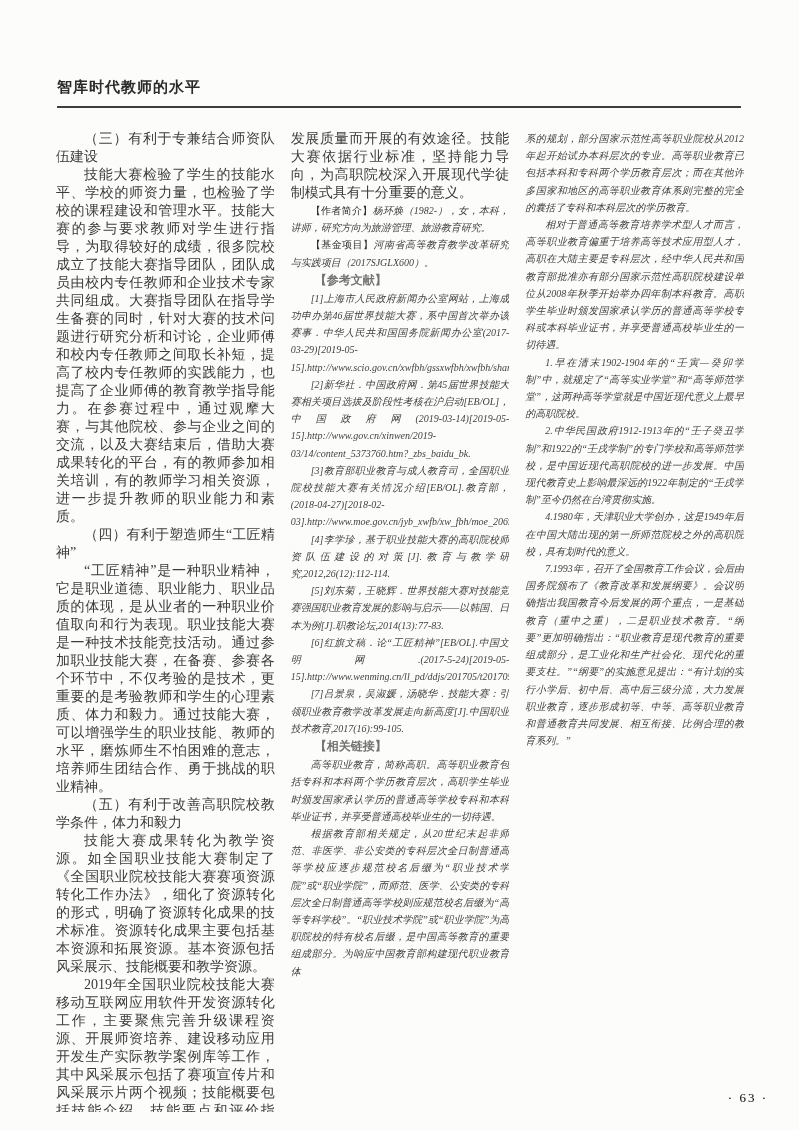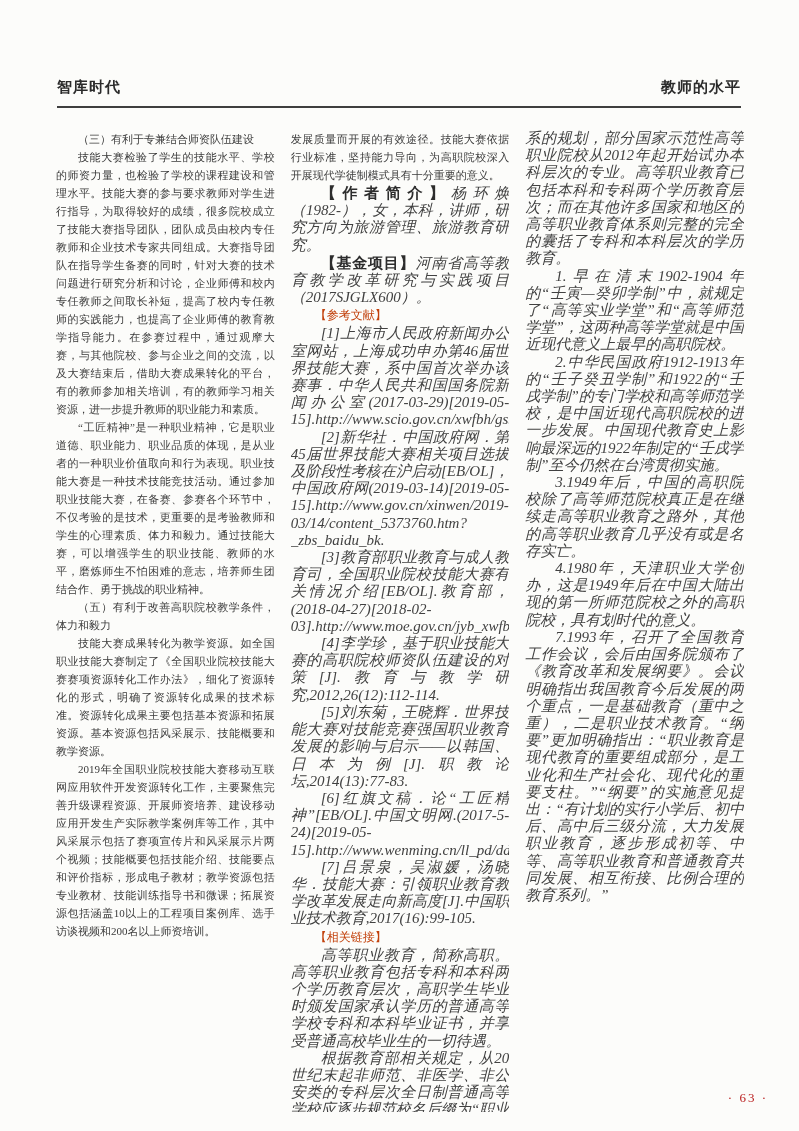--- a/index.html
+++ b/index.html
@@ -7,73 +7,74 @@
     position:relative;
     width:799px; height:1131px;
     margin:0 auto;
     background:#fcfcfa;
     font-family:"Liberation Serif", serif;
     color:#3b3b3b;
     overflow:hidden;
   }
   .page-header {
     position:absolute; left:57px; right:58px; top:78px;
-    display:flex; justify-content:space-between; align-items:flex-end;
+    display:flex; align-items:flex-end;
     font-family:"Liberation Sans", sans-serif;
     font-weight:bold; font-size:15px; letter-spacing:1px; color:#2b2b2b;
   }
   .header-rule {
     position:absolute; left:57px; right:58px; top:106px;
     height:2px; background:#3e3e3e;
   }
   .columns {
     position:absolute; left:56px; top:130px; width:688px; height:982px;
     display:flex; gap:16px;
   }
   .col { flex:1; overflow:hidden; text-align:justify; }
   p.blk { margin:0; padding:0; }
   .heading, .body, .body-noindent {
-    font-size:11px; line-height:18px; text-indent:2em; color:#3b3b3b;
+    font-size:14px; line-height:18px; text-indent:2em; color:#3b3b3b;
   }
   .body-noindent { text-indent:0; }
   .kai, .kai-noindent, .ref {
-    font-style:italic; font-size:15px; line-height:17.2px;
+    font-style:italic; font-size:10px; line-height:17.2px;
     text-indent:2em; color:#414141;
   }
   .kai-noindent { text-indent:0; }
   .section-label {
     font-family:"Liberation Sans", sans-serif;
-    font-weight:normal; font-style:normal;
-    font-size:12px; line-height:19px; text-indent:2em; color:#c2410c;
+    font-weight:bold; font-style:normal;
+    font-size:12px; line-height:19px; text-indent:2em; color:#737373;
   }
   .blabel {
     font-family:"Liberation Sans", sans-serif;
-    font-weight:bold; font-style:normal; color:#2d2d2d;
+    font-weight:normal; font-style:normal; color:#2d2d2d;
   }
   .page-footer {
     position:absolute; right:31px; bottom:25px;
-    font-size:13px; letter-spacing:2px; color:#b91c1c;
+    font-size:13px; letter-spacing:2px; color:#000000;
   }
 </style>
 </head>
 <body>
 
 <div class="page">
 
   <header class="page-header">
     <span>智库时代</span>
     <span>教师的水平</span>
   </header>
 
   <div class="header-rule"></div>
 
   <main class="columns">
     <div class="col" id="col-0">
         <p class="blk heading">（三）有利于专兼结合师资队伍建设</p>
         <p class="blk body">技能大赛检验了学生的技能水平、学校的师资力量，也检验了学校的课程建设和管理水平。技能大赛的参与要求教师对学生进行指导，为取得较好的成绩，很多院校成立了技能大赛指导团队，团队成员由校内专任教师和企业技术专家共同组成。大赛指导团队在指导学生备赛的同时，针对大赛的技术问题进行研究分析和讨论，企业师傅和校内专任教师之间取长补短，提高了校内专任教师的实践能力，也提高了企业师傅的教育教学指导能力。在参赛过程中，通过观摩大赛，与其他院校、参与企业之间的交流，以及大赛结束后，借助大赛成果转化的平台，有的教师参加相关培训，有的教师学习相关资源，进一步提升教师的职业能力和素质。</p>
+        <p class="blk heading">（四）有利于塑造师生“工匠精神”</p>
         <p class="blk body">“工匠精神”是一种职业精神，它是职业道德、职业能力、职业品质的体现，是从业者的一种职业价值取向和行为表现。职业技能大赛是一种技术技能竞技活动。通过参加职业技能大赛，在备赛、参赛各个环节中，不仅考验的是技术，更重要的是考验教师和学生的心理素质、体力和毅力。通过技能大赛，可以增强学生的职业技能、教师的水平，磨炼师生不怕困难的意志，培养师生团结合作、勇于挑战的职业精神。</p>
         <p class="blk heading">（五）有利于改善高职院校教学条件，体力和毅力</p>
         <p class="blk body">技能大赛成果转化为教学资源。如全国职业技能大赛制定了《全国职业院校技能大赛赛项资源转化工作办法》，细化了资源转化的形式，明确了资源转化成果的技术标准。资源转化成果主要包括基本资源和拓展资源。基本资源包括风采展示、技能概要和教学资源。</p>
         <p class="blk body">2019年全国职业院校技能大赛移动互联网应用软件开发资源转化工作，主要聚焦完善升级课程资源、开展师资培养、建设移动应用开发生产实际教学案例库等工作，其中风采展示包括了赛项宣传片和风采展示片两个视频；技能概要包括技能介绍、技能要点和评价指标，形成电子教材；教学资源包括专业教材、技能训练指导书和微课；拓展资源包括涵盖10以上的工程项目案例库、选手访谈视频和200名以上师资培训。</p>
       </div>
     <div class="col" id="col-1">
         <p class="blk body-noindent">发展质量而开展的有效途径。技能大赛依据行业标准，坚持能力导向，为高职院校深入开展现代学徒制模式具有十分重要的意义。</p>
         <p class="blk kai"><span class="blabel">【作者简介】</span>杨环焕（1982-），女，本科，讲师，研究方向为旅游管理、旅游教育研究。</p>
         <p class="blk kai"><span class="blabel">【基金项目】</span>河南省高等教育教学改革研究与实践项目（2017SJGLX600）。</p>
         <p class="blk section-label">【参考文献】</p>
@@ -83,23 +84,23 @@
         <p class="blk ref">[4]李学珍，基于职业技能大赛的高职院校师资队伍建设的对策[J].教育与教学研究,2012,26(12):112-114.</p>
         <p class="blk ref">[5]刘东菊，王晓辉．世界技能大赛对技能竞赛强国职业教育发展的影响与启示——以韩国、日本为例[J].职教论坛,2014(13):77-83.</p>
         <p class="blk ref">[6]红旗文稿．论“工匠精神”[EB/OL].中国文明网.(2017-5-24)[2019-05-15].http://www.wenming.cn/ll_pd/ddjs/201705/t20170524_4259874.shtml.</p>
         <p class="blk ref">[7]吕景泉，吴淑媛，汤晓华．技能大赛：引领职业教育教学改革发展走向新高度[J].中国职业技术教育,2017(16):99-105.</p>
         <p class="blk section-label">【相关链接】</p>
         <p class="blk kai">高等职业教育，简称高职。高等职业教育包括专科和本科两个学历教育层次，高职学生毕业时颁发国家承认学历的普通高等学校专科和本科毕业证书，并享受普通高校毕业生的一切待遇。</p>
         <p class="blk kai">根据教育部相关规定，从20世纪末起非师范、非医学、非公安类的专科层次全日制普通高等学校应逐步规范校名后缀为“职业技术学院”或“职业学院”，而师范、医学、公安类的专科层次全日制普通高等学校则应规范校名后缀为“高等专科学校”。“职业技术学院”或“职业学院”为高职院校的特有校名后缀，是中国高等教育的重要组成部分。为响应中国教育部构建现代职业教育体</p>
       </div>
     <div class="col" id="col-2">
         <p class="blk kai-noindent">系的规划，部分国家示范性高等职业院校从2012年起开始试办本科层次的专业。高等职业教育已包括本科和专科两个学历教育层次；而在其他许多国家和地区的高等职业教育体系则完整的完全的囊括了专科和本科层次的学历教育。</p>
+        <p class="blk kai">相对于普通高等教育培养学术型人才而言，高等职业教育偏重于培养高等技术应用型人才，高职在大陆主要是专科层次，经中华人民共和国教育部批准亦有部分国家示范性高职院校建设单位从2008年秋季开始举办四年制本科教育。高职学生毕业时颁发国家承认学历的普通高等学校专科或本科毕业证书，并享受普通高校毕业生的一切待遇。</p>
         <p class="blk kai">1.早在清末1902-1904年的“壬寅—癸卯学制”中，就规定了“高等实业学堂”和“高等师范学堂”，这两种高等学堂就是中国近现代意义上最早的高职院校。</p>
         <p class="blk kai">2.中华民国政府1912-1913年的“壬子癸丑学制”和1922的“壬戌学制”的专门学校和高等师范学校，是中国近现代高职院校的进一步发展。中国现代教育史上影响最深远的1922年制定的“壬戌学制”至今仍然在台湾贯彻实施。</p>
-        <p class="blk kai">3.1949年后，中国的高职院校除了高等师范院校真正是在继续走高等职业教育之路外，其他的高等职业教育几乎没有或是名存实亡。</p>
         <p class="blk kai">4.1980年，天津职业大学创办，这是1949年后在中国大陆出现的第一所师范院校之外的高职院校，具有划时代的意义。</p>
         <p class="blk kai">7.1993年，召开了全国教育工作会议，会后由国务院颁布了《教育改革和发展纲要》。会议明确指出我国教育今后发展的两个重点，一是基础教育（重中之重），二是职业技术教育。“纲要”更加明确指出：“职业教育是现代教育的重要组成部分，是工业化和生产社会化、现代化的重要支柱。”“纲要”的实施意见提出：“有计划的实行小学后、初中后、高中后三级分流，大力发展职业教育，逐步形成初等、中等、高等职业教育和普通教育共同发展、相互衔接、比例合理的教育系列。”</p>
       </div>
   </main>
 
   <footer class="page-footer">
     <span>· 63 ·</span>
   </footer>
 
 </div>

